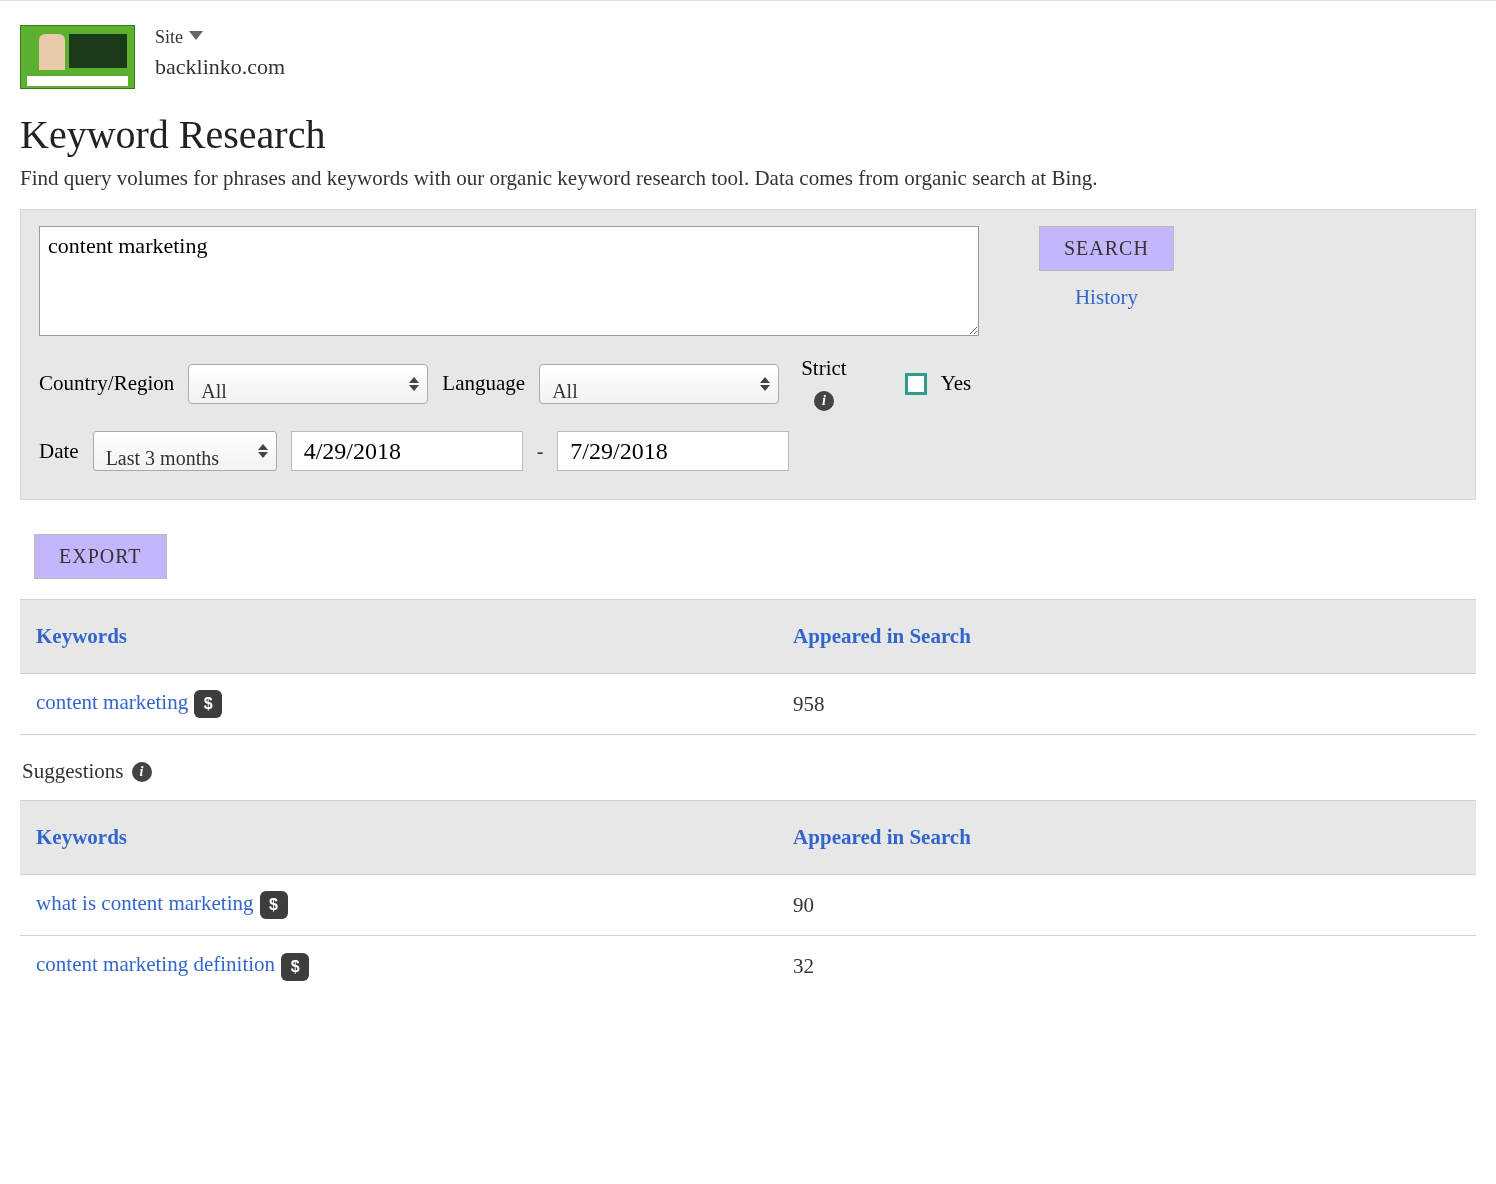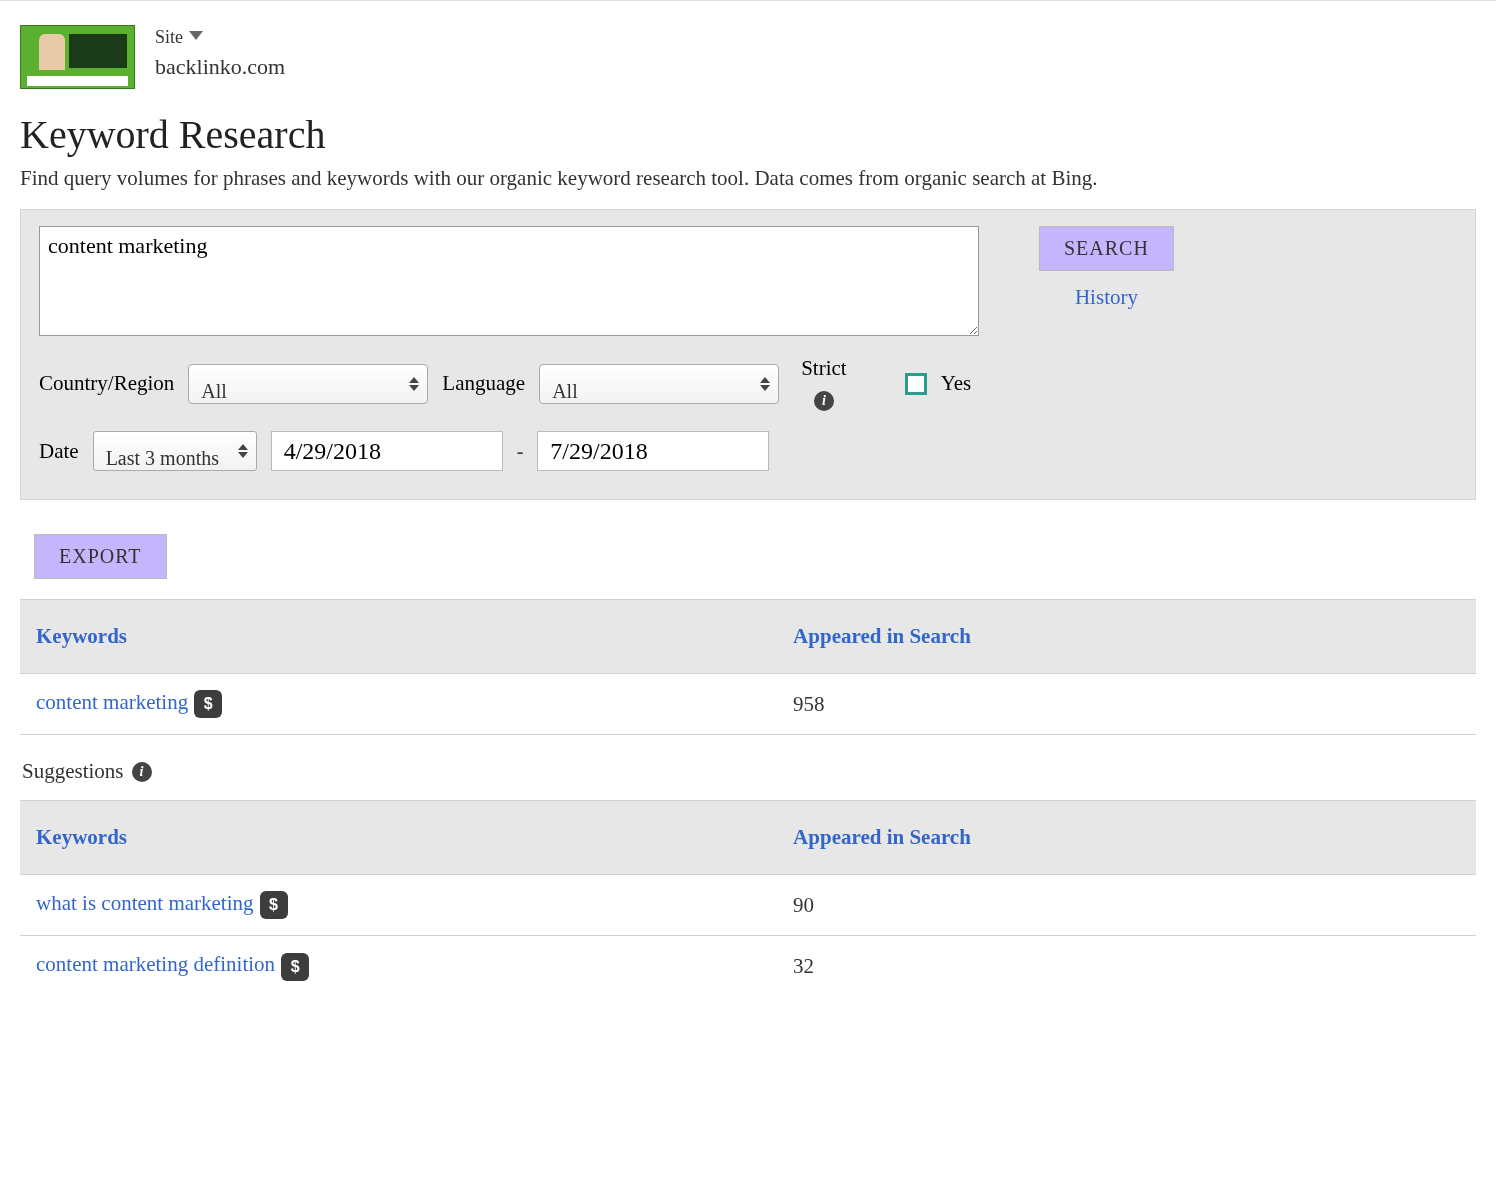--- a/index.html
+++ b/index.html
@@ -248,21 +248,21 @@
       color: #333;
       padding: 24px 2px 10px 2px;
       display: flex;
       align-items: center;
       gap: 8px;
     }
     .col-kw { width: 52%; }
     .col-app { width: 48%; }
     .country-select { width: 240px; }
     .lang-select { width: 240px; }
-    .date-select { width: 164px; }
+    .date-select { width: 184px; }
     .strict-group { display:flex; align-items:center; gap:10px; margin-left: 8px; flex-direction: column; }
     .yes-group { display:flex; align-items:center; gap:14px; margin-left: 44px; }
   </style>
 </head>
 <body>
 
 <div class="header-row">
   <div class="site-thumb">
     <div class="board"></div>
     <div class="bar"></div>

